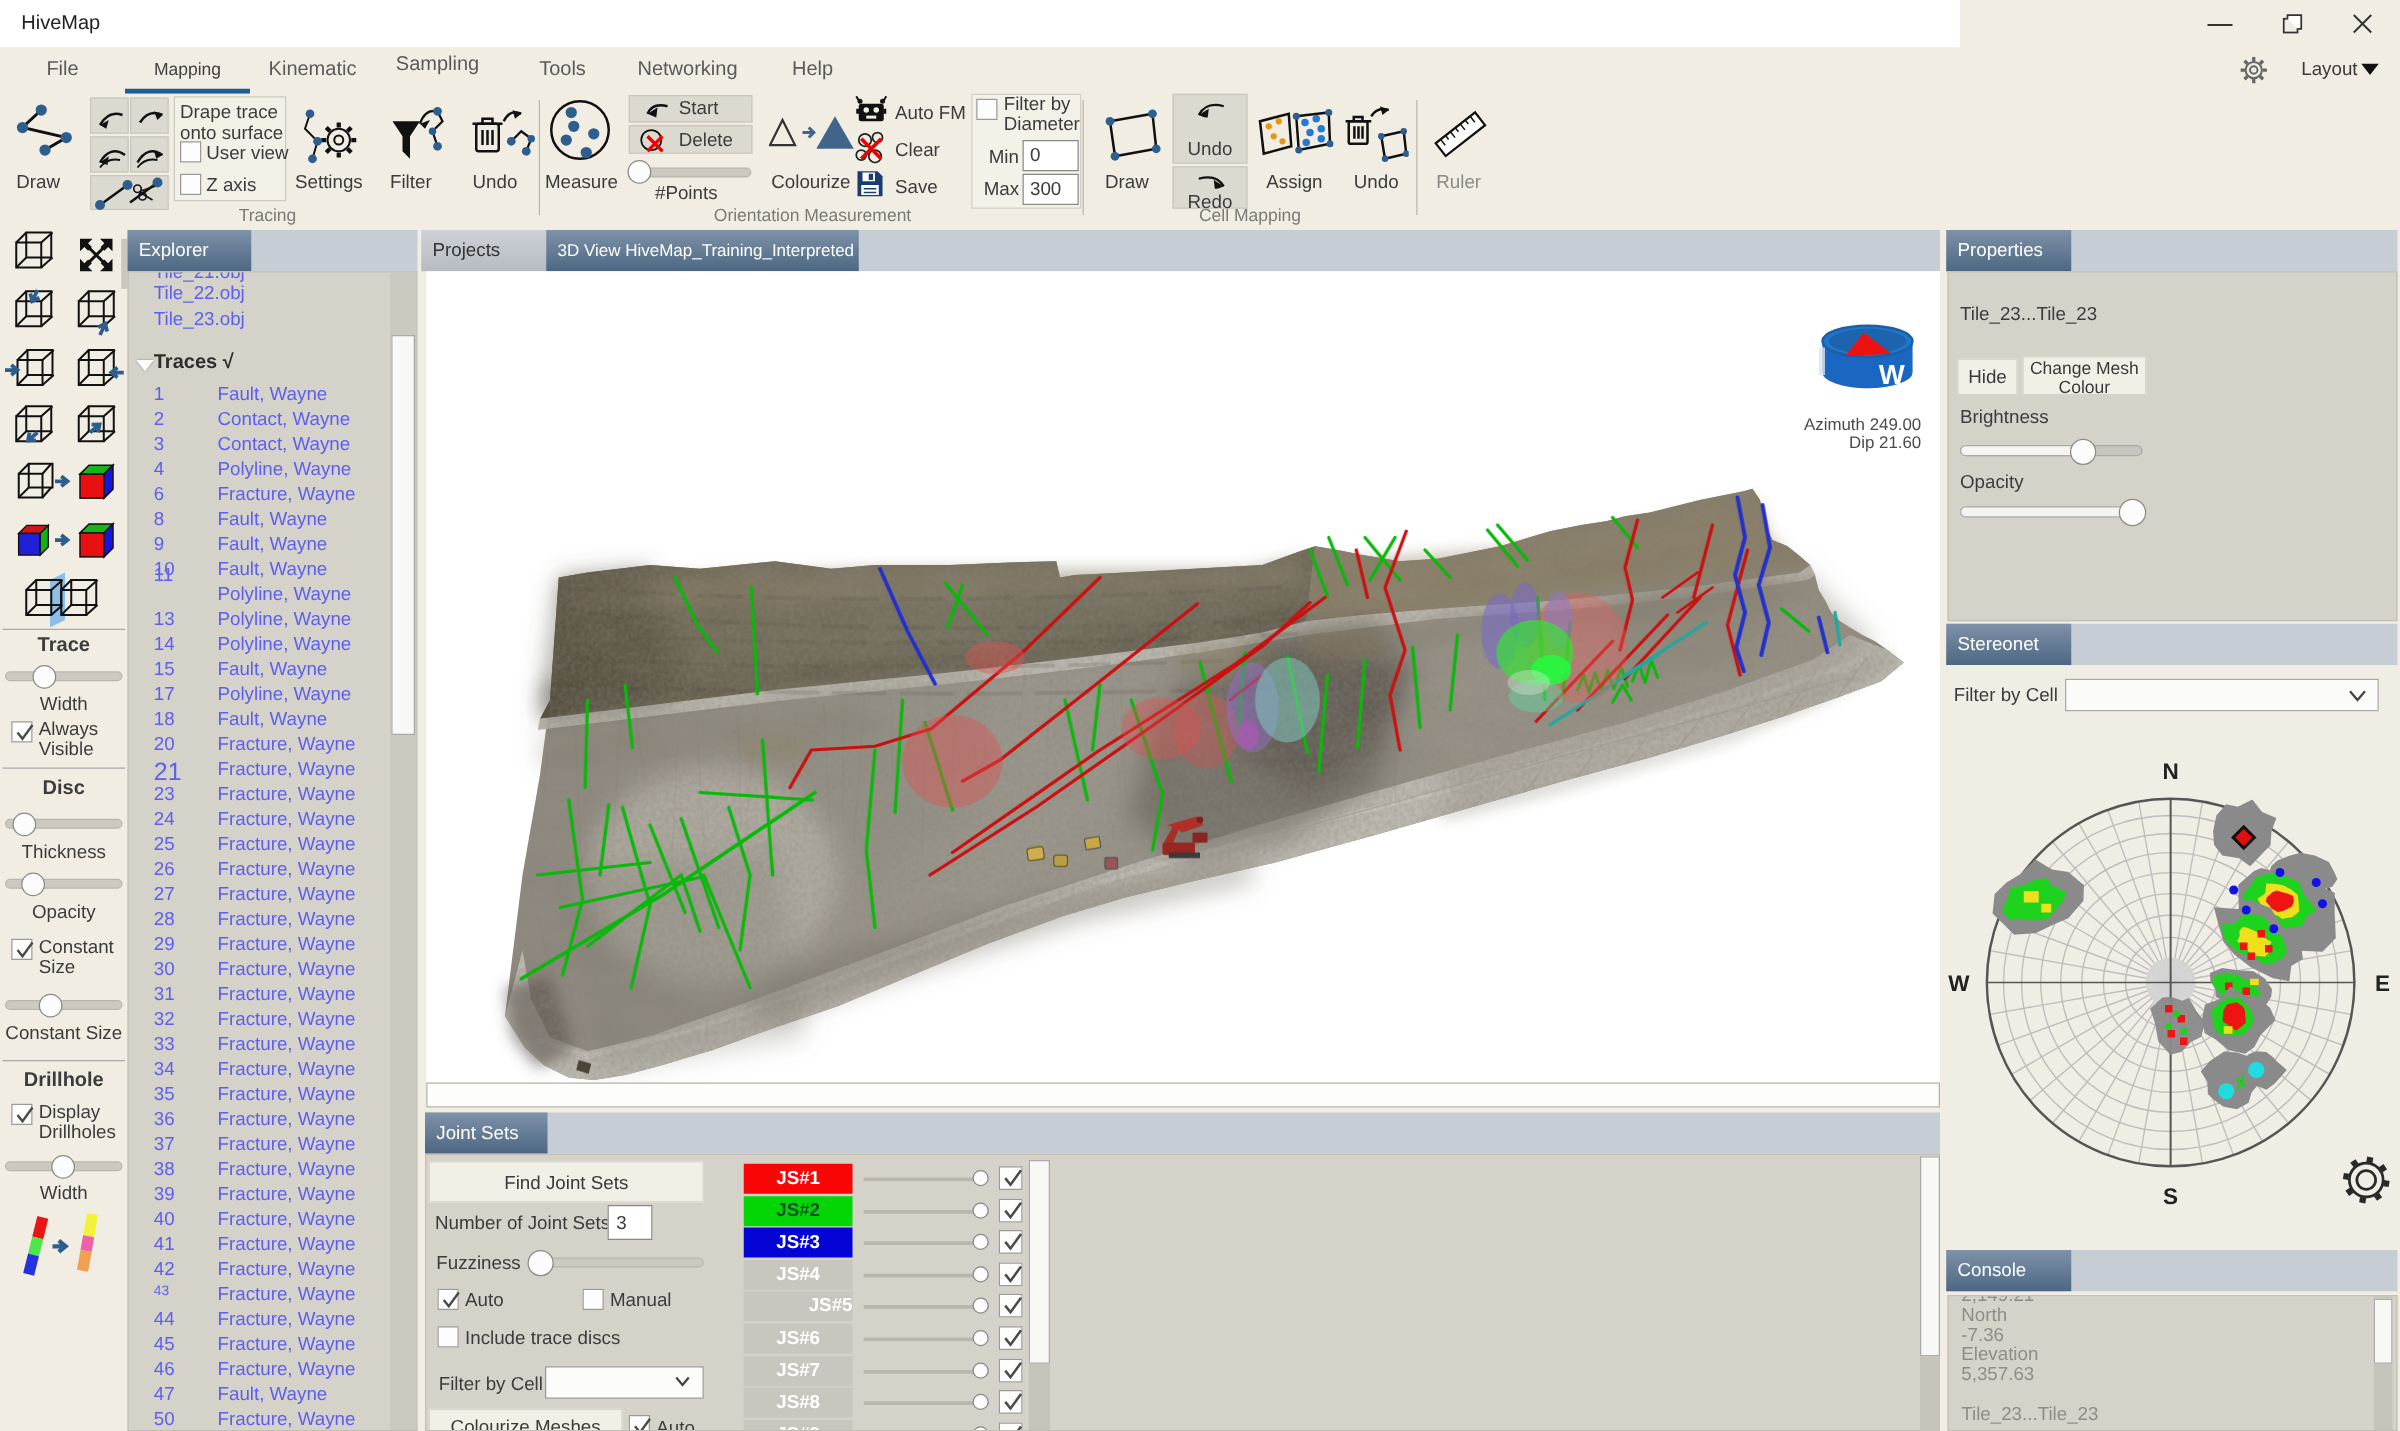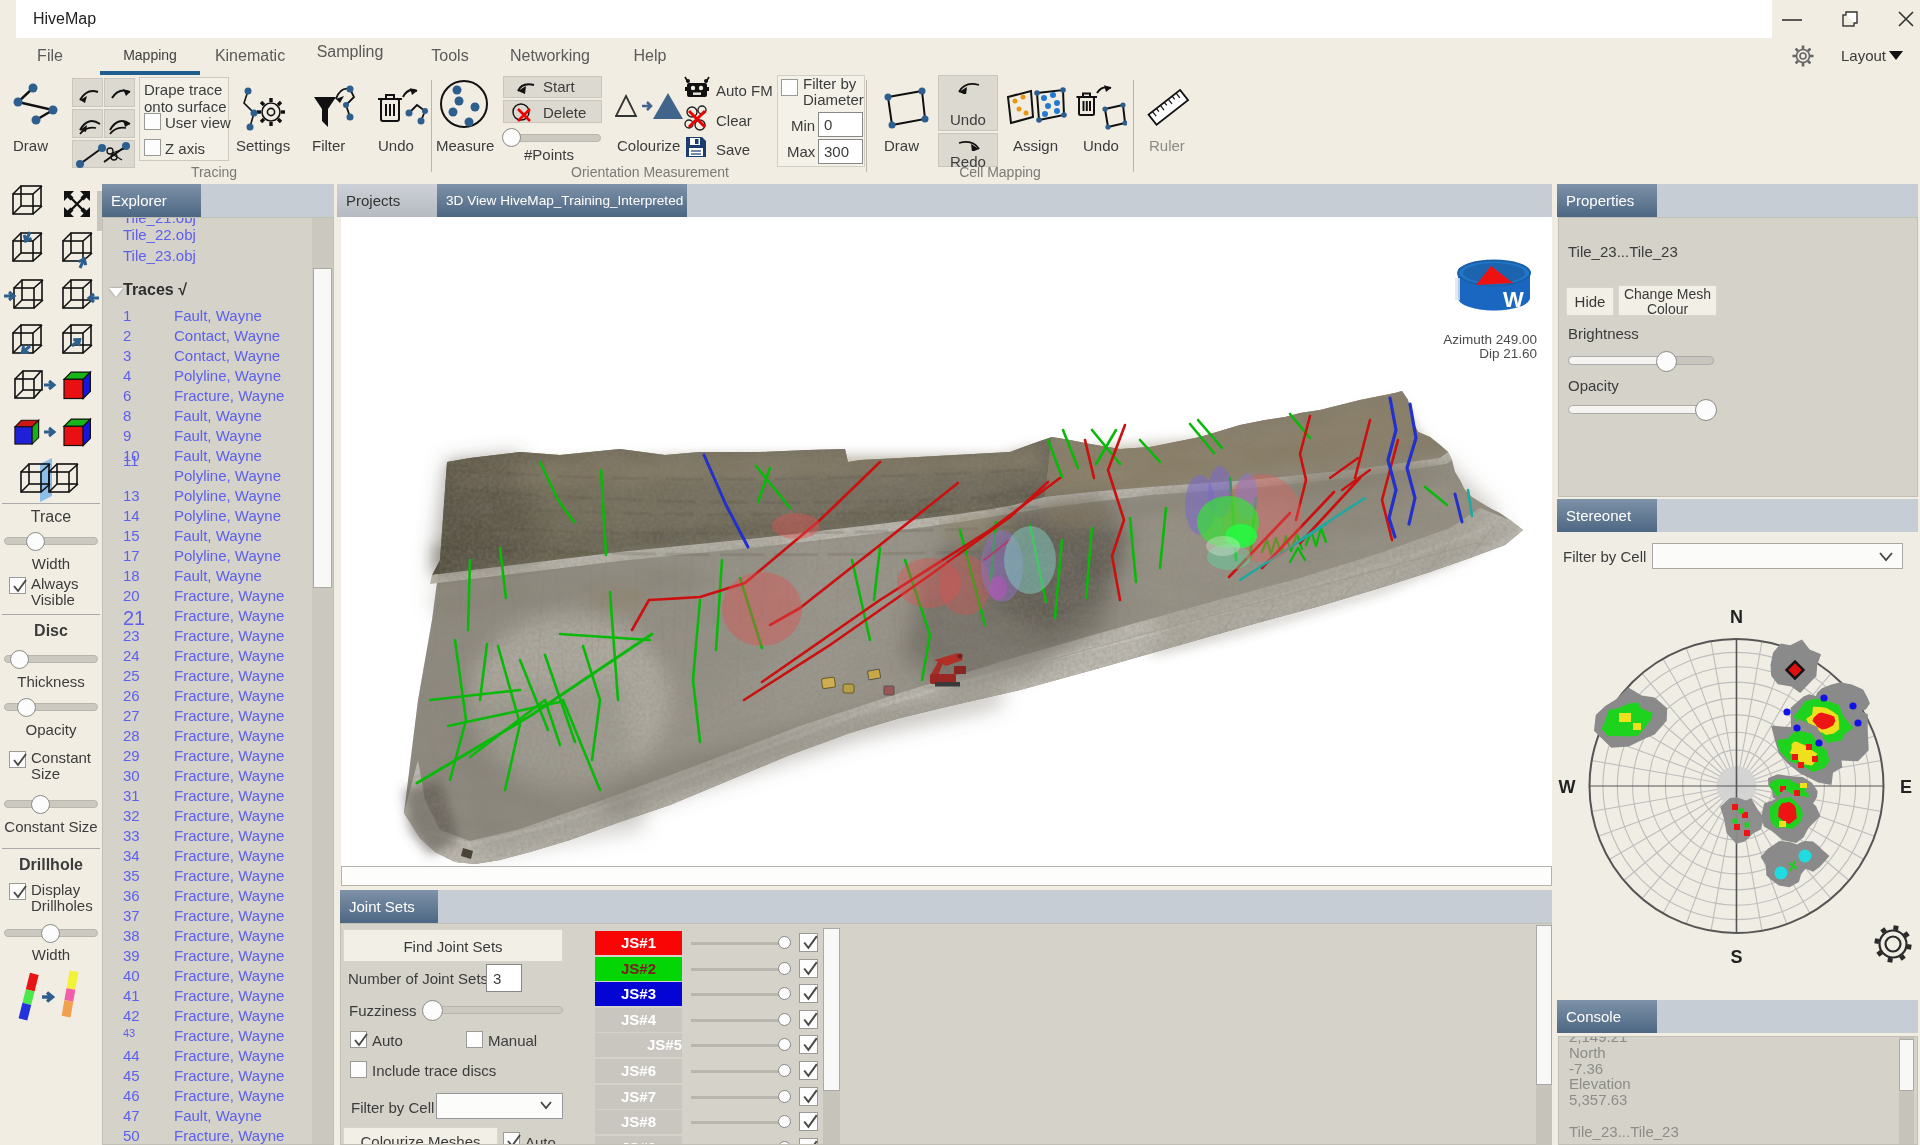--- a/index.html
+++ b/index.html
@@ -8,21 +8,21 @@
 .pstrip{position:absolute;height:33px;background:#c7cdd5}
 .gbtn{position:absolute;background:#f2efe7;border:1px solid #d8d5cd;color:#3a3a3a;text-align:center}
 .cb{position:absolute;width:17px;height:17px;background:#fdfdfd;border:1px solid #9a9a96}
 .cb svg{position:absolute;left:0px;top:-2px}
 .lbl{position:absolute;font-size:15px;color:#3c3c3c;white-space:nowrap}
 .sltrack{position:absolute;height:8px;background:#ccc9c1;border:1px solid #b9b6ae;border-radius:4px}
 .slthumb{position:absolute;width:19px;height:19px;border-radius:50%;background:#fcfcfc;border:1px solid #8a8a86}
 .blue{color:#5d5fee}
 </style></head><body>
 
-<div class="a" style="left:16px;top:0;width:1756px;height:38px;background:#fff">
+<div class="a" style="left:0;top:0;width:1568px;height:38px;background:#fff">
  <div class="a" style="left:17px;top:10px;font-size:16px;color:#222">HiveMap</div>
  <svg class="a" style="left:1755px;top:0" width="165" height="38" viewBox="0 0 165 38">
   <line x1="11" y1="20" x2="31" y2="20" stroke="#333" stroke-width="1.6"></line>
   <rect x="72" y="15" width="11" height="11" fill="none" stroke="#333" stroke-width="1.4"></rect>
   <path d="M75 15 V12 H86 V23 H83" fill="#fff" stroke="#333" stroke-width="1.4"></path>
   <path d="M128 12 L142 26 M142 12 L128 26" stroke="#333" stroke-width="1.6"></path>
  </svg>
 </div>
 <div class="a" style="left:0;top:38px;width:1920px;height:37px;background:#f1ede3">
     <div class="a" style="left:50px;top:9px;width:160px;margin-left:-80px;text-align:center;font-size:16px;color:#5a5a5a">File</div>
@@ -445,21 +445,21 @@
         <rect x="49" y="292" width="20" height="20"></rect>
         <rect x="57" y="284" width="20" height="20"></rect>
         <line x1="49" y1="292" x2="57" y2="284"></line>
         <line x1="69" y1="292" x2="78" y2="284"></line>
         <line x1="49" y1="312" x2="57" y2="304"></line>
         <line x1="69" y1="312" x2="78" y2="304"></line>
       </g>
     </svg>
     <div class="a" style="left:97px;top:11px;width:5px;height:40px;background:#c9c6be"></div>
     <div class="a" style="left:2px;top:323px;width:98px;height:1px;background:#aaa"></div>
-    <div class="a" style="left:0;top:328px;width:102px;text-align:center;font-size:16px;font-weight:normal;color:#3c3c3c">Trace</div>
+    <div class="a" style="left:0;top:328px;width:102px;text-align:center;font-size:16px;font-weight:bold;color:#3c3c3c">Trace</div>
     <div class="sltrack" style="left:4px;top:357px;width:94px"></div>
     <div class="slthumb" style="left:26px;top:352px"></div>
     <div class="a lbl" style="left:0;top:375px;width:102px;text-align:center">Width</div>
     <div class="cb" style="left:9px;top:397px">
       <svg width="20" height="20" viewBox="0 0 20 20">
         <path d="M4 10 L8 15 L16 4" stroke="#4a4a46" stroke-width="1.9" fill="none"></path>
       </svg>
     </div>
     <div class="lbl" style="left:31px;top:396px;line-height:16px">Always<br>Visible</div>
     <div class="a" style="left:2px;top:434px;width:98px;height:1px;background:#aaa"></div>
@@ -867,21 +867,21 @@
     </div>
     <div class="lbl" style="left:184px;top:210px">Auto</div>
     <div class="a" style="left:254px;top:7px;width:87px;height:24px;background:#fa0505;color:#fff;font-weight:bold;font-size:15px;text-align:center;line-height:24px">JS#1</div>
     <div class="a" style="left:350px;top:18px;width:100px;height:3px;background:#b9b6ae"></div>
     <div class="a" style="left:437px;top:12px;width:13px;height:13px;border-radius:50%;background:#fcfcfc;border:1px solid #888"></div>
     <div class="cb" style="left:458px;top:9px;width:19px;height:19px">
       <svg width="21" height="21" viewBox="0 0 20 20">
         <path d="M4 10 L8 15 L16 4" stroke="#4a4a46" stroke-width="1.9" fill="none"></path>
       </svg>
     </div>
-    <div class="a" style="left:254px;top:33px;width:87px;height:24px;background:#04d504;color:#7f1d1d;font-weight:bold;font-size:15px;text-align:center;line-height:24px">JS#2</div>
+    <div class="a" style="left:254px;top:33px;width:87px;height:24px;background:#04d504;color:#14532d;font-weight:bold;font-size:15px;text-align:center;line-height:24px">JS#2</div>
     <div class="a" style="left:350px;top:44px;width:100px;height:3px;background:#b9b6ae"></div>
     <div class="a" style="left:437px;top:38px;width:13px;height:13px;border-radius:50%;background:#fcfcfc;border:1px solid #888"></div>
     <div class="cb" style="left:458px;top:35px;width:19px;height:19px">
       <svg width="21" height="21" viewBox="0 0 20 20">
         <path d="M4 10 L8 15 L16 4" stroke="#4a4a46" stroke-width="1.9" fill="none"></path>
       </svg>
     </div>
     <div class="a" style="left:254px;top:58px;width:87px;height:24px;background:#0404d5;color:#fff;font-weight:bold;font-size:15px;text-align:center;line-height:24px">JS#3</div>
     <div class="a" style="left:350px;top:69px;width:100px;height:3px;background:#b9b6ae"></div>
     <div class="a" style="left:437px;top:63px;width:13px;height:13px;border-radius:50%;background:#fcfcfc;border:1px solid #888"></div>

